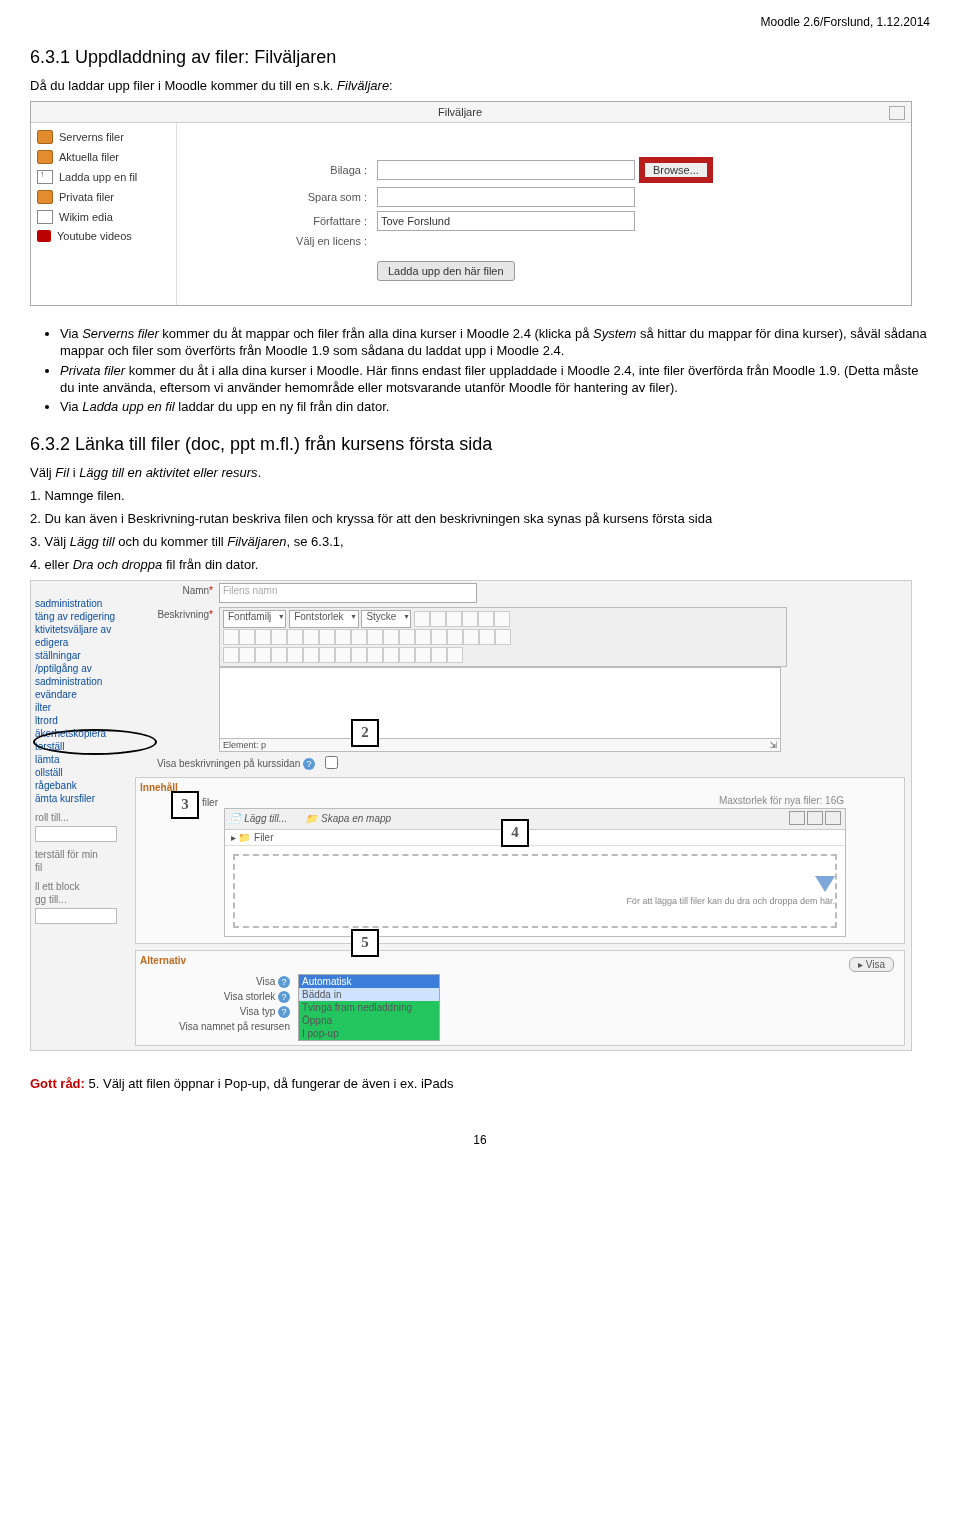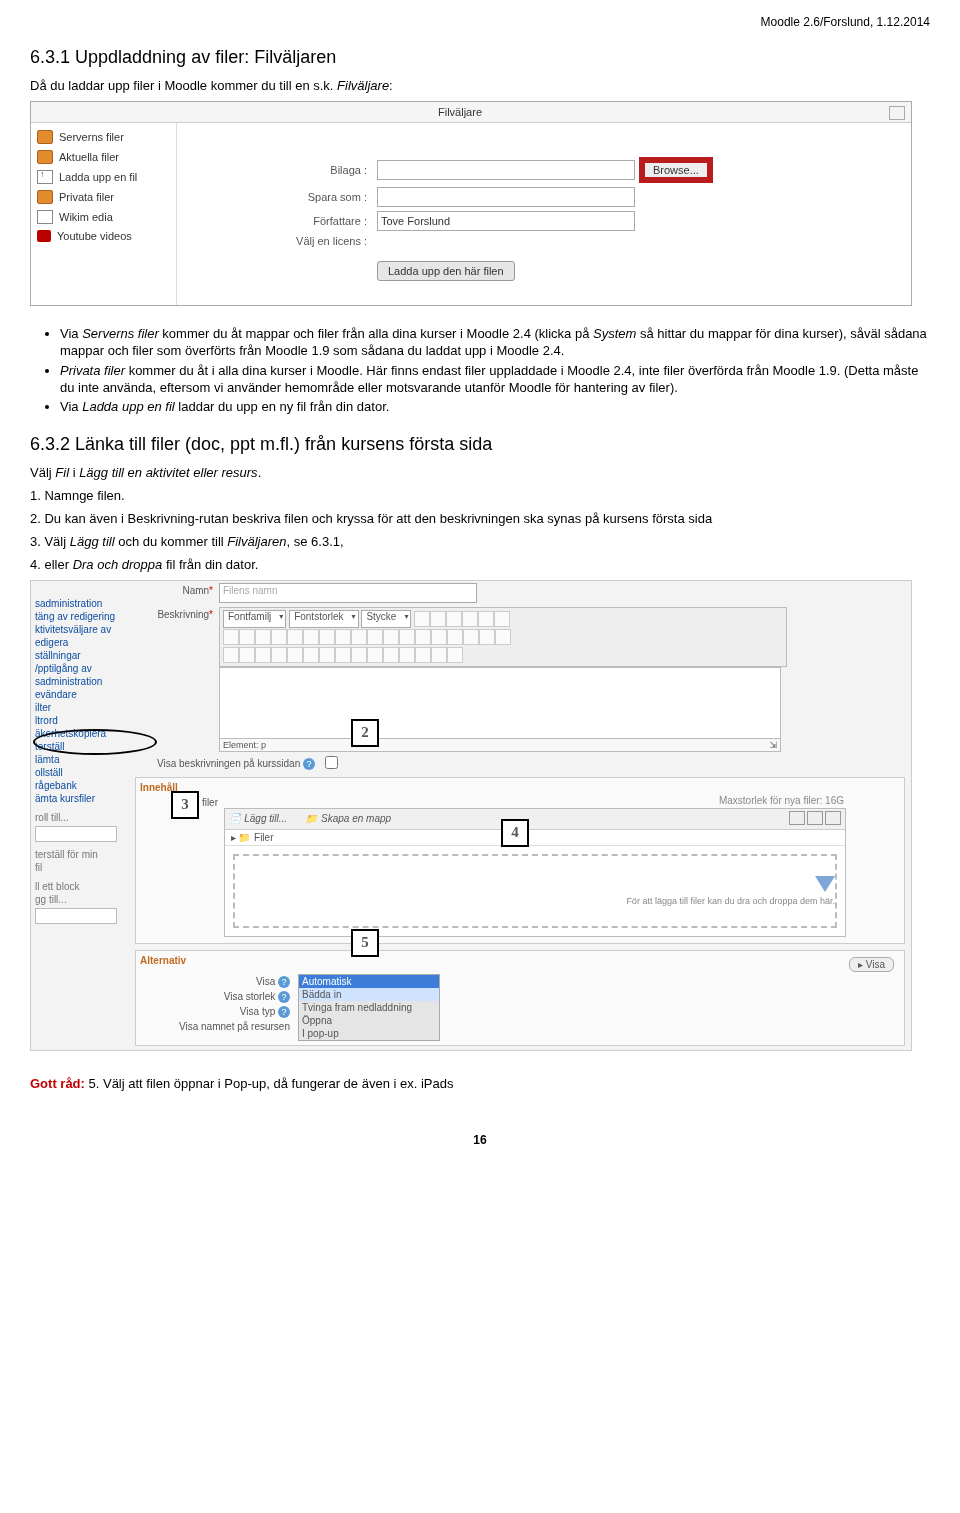--- a/index.html
+++ b/index.html
@@ -142,42 +142,42 @@
   }
   .arrow-down {
     width:0;height:0;border-left:10px solid transparent;
     border-right:10px solid transparent;border-top:16px solid #7da7d9;
     margin-bottom:4px;
   }
   .ed-alt { margin-top:6px; }
   .ed-visa-btn { float:right; border:1px solid #aaa; background:#eee;
     padding:1px 8px; font-size:10px; border-radius:6px; margin:2px 6px;}
   .ed-select {
-    border:1px solid #aaa; background:#e5e5e5; font-size:10px; width:140px;
+    border:1px solid #aaa; background:#22c55e; font-size:10px; width:140px;
     display:inline-block; vertical-align:top;
   }
   .ed-select .sel { background:#3b7dd8; color:#fff; padding:1px 3px;}
   .ed-select .opt { padding:1px 3px;}
   .ed-select .opt.hl { background:#cfe3ff; }
 
   
   .anno {
     position:absolute; border:2px solid #000; background:#fff;
     width:24px; height:24px; font-size:15px; font-weight:bold;
     display:flex; align-items:center; justify-content:center;
     font-family: "Times New Roman", serif;
   }
   .ellipse {
     position:absolute; border:2px solid #000; border-radius:50%;
     background:transparent;
   }
 
   .gott { margin-top:25px; }
   .gott .label { color:#c00000; font-weight:bold; }
-  .pagenum { text-align:center; margin-top:40px; font-size:12px;font-weight:bold;}
+  .pagenum { text-align:center; margin-top:40px; font-size:12px;}
 </style>
 </head>
 <body>
 
 <div class="header-right">Moodle 2.6/Forslund, 1.12.2014</div>
 
 <h2>6.3.1 Uppdladdning av filer: Filväljaren</h2>
 <p>Då du laddar upp filer i Moodle kommer du till en s.k. <span class="italic">Filväljare</span>:</p>
 
 <div class="fv-box">

